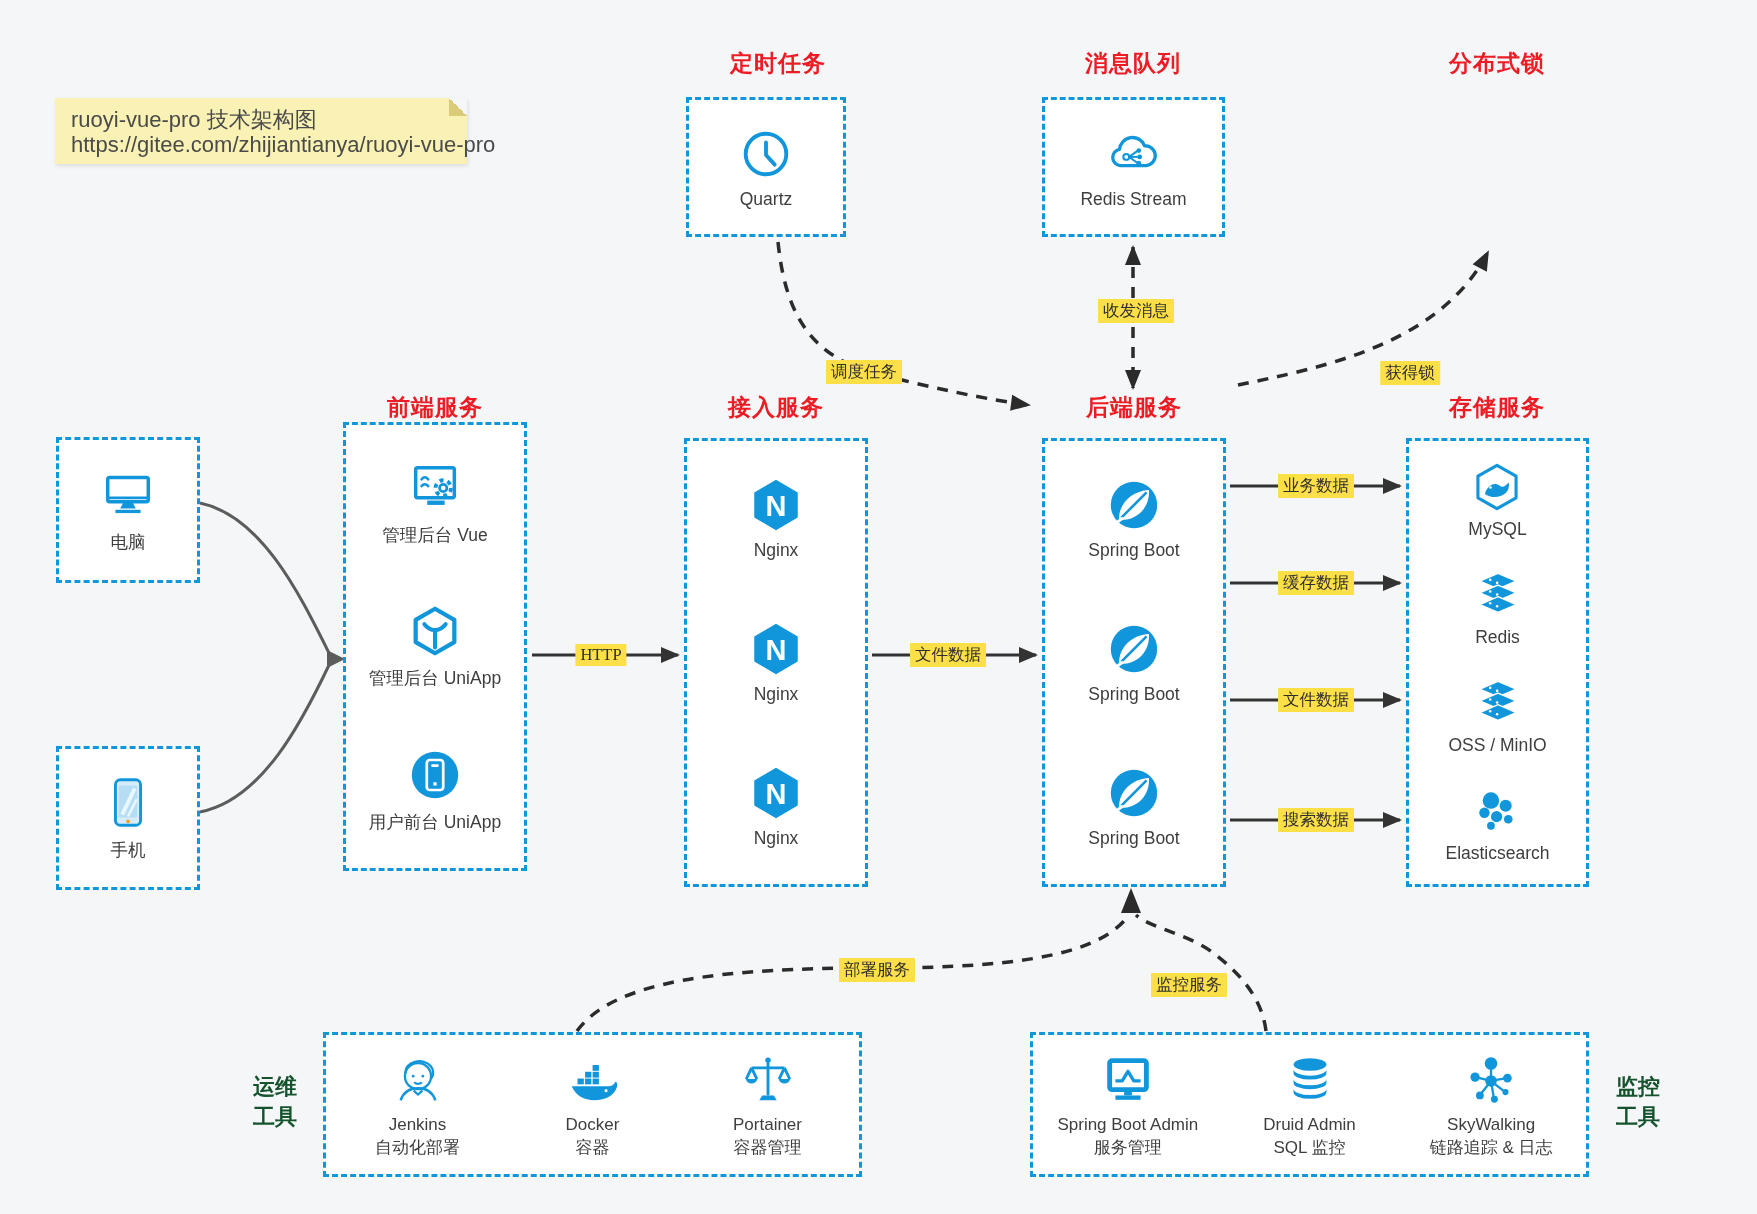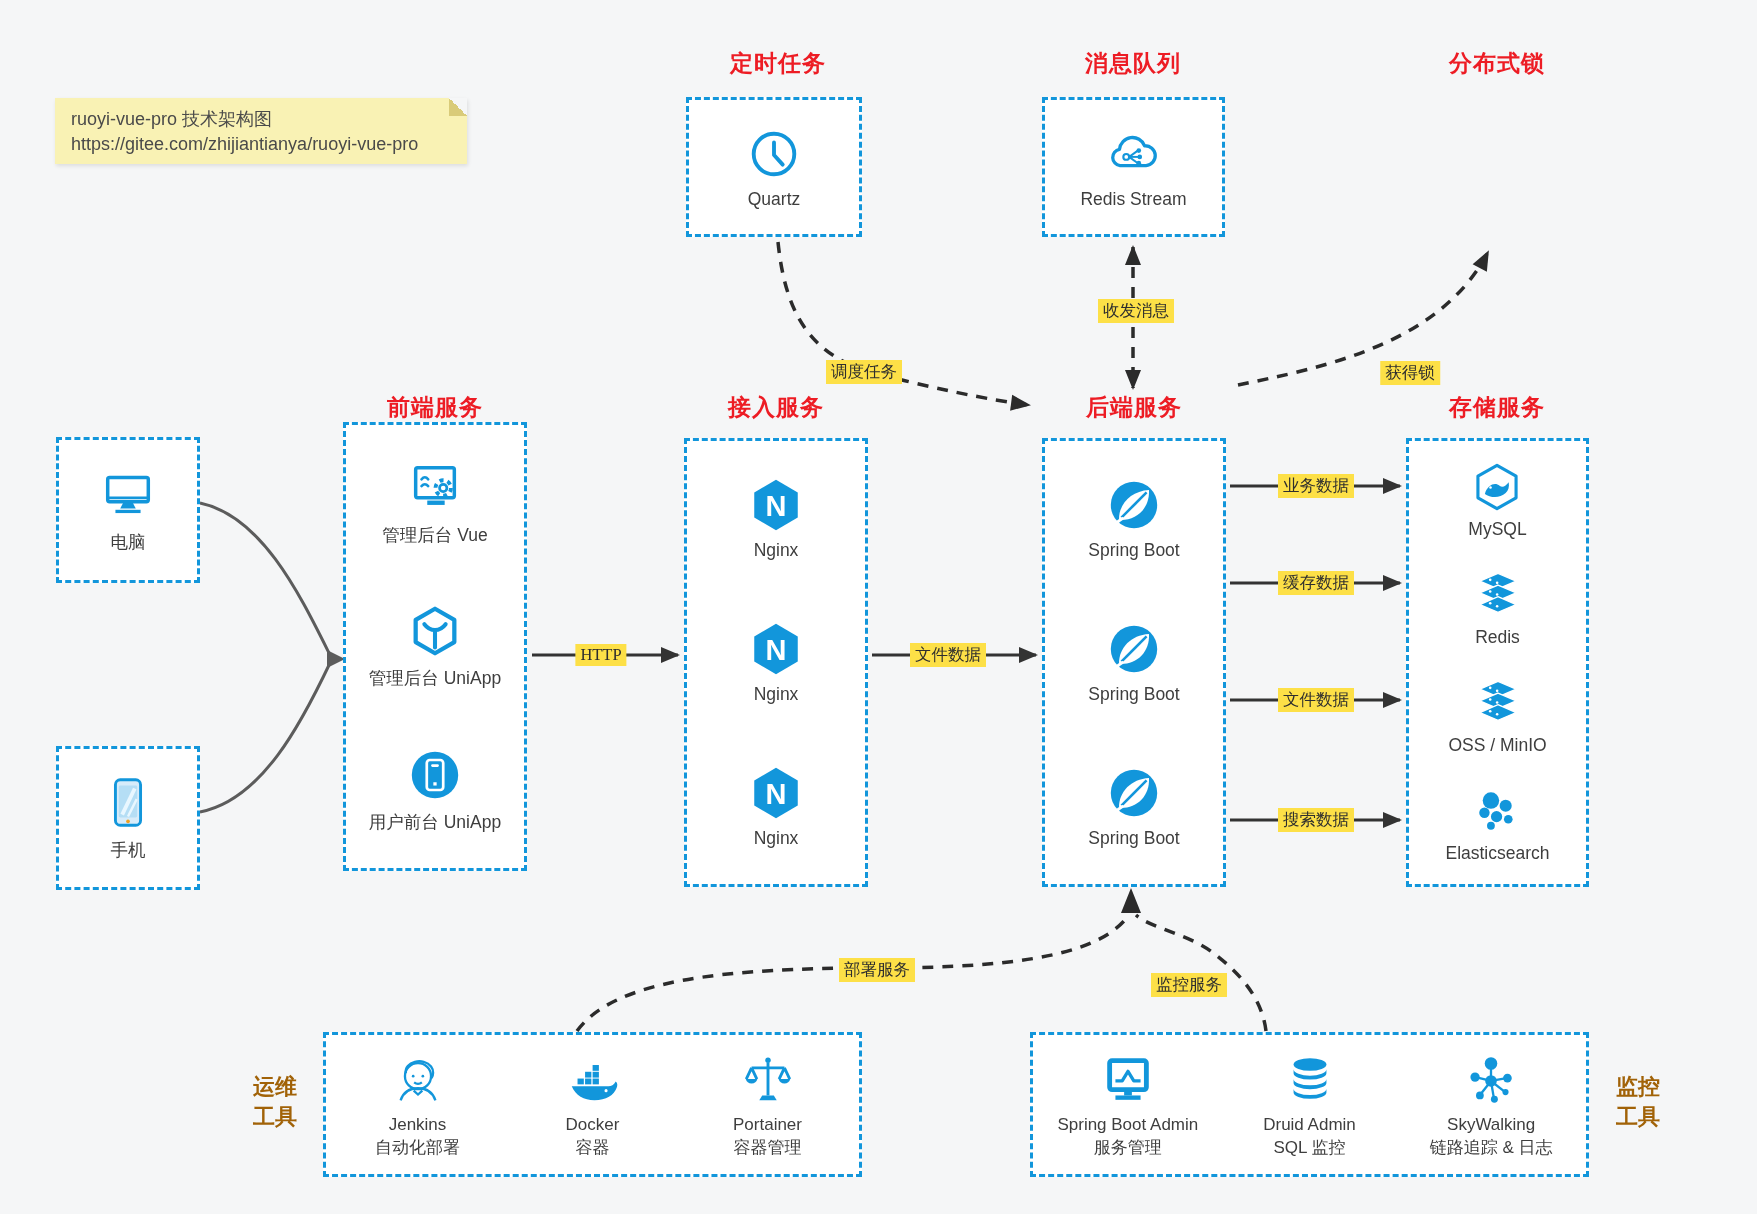--- a/index.html
+++ b/index.html
@@ -4,43 +4,43 @@
 <style>
   html,body{margin:0;padding:0;background:#f5f6f7;}
   .canvas{position:relative;width:1757px;height:1214px;background:#f5f6f7;
           font-family:"Liberation Sans",sans-serif;overflow:hidden;}
   svg.edges{position:absolute;left:0;top:0;z-index:1;pointer-events:none;}
   
   .note{position:absolute;left:55px;top:98px;width:412px;height:66px;background:#f9f2b4;
         z-index:2;box-shadow:1px 2px 4px rgba(0,0,0,.10);padding:9px 0 0 16px;box-sizing:border-box;}
   .note::after{content:"";position:absolute;right:0;top:0;width:18px;height:18px;
         background:linear-gradient(225deg,#f5f6f7 50%,#d9cb79 50%);}
-  .note div{font-size:18px;line-height:25px;color:#4a4a4a;white-space:nowrap;}
+  .note div{font-size:22px;line-height:25px;color:#4a4a4a;white-space:nowrap;}
   
   .dbox{position:absolute;background:#fff;border:3px dashed #1296db;box-sizing:border-box;
         display:flex;flex-direction:column;align-items:center;justify-content:space-around;
         z-index:2;padding:6px 0;}
   .dbox.row{flex-direction:row;align-items:center;justify-content:center;padding:0 4px;}
   
   .rtitle{position:absolute;transform:translateX(-50%);color:#ed1c24;font-weight:bold;
         font-size:23px;letter-spacing:1px;white-space:nowrap;z-index:2;}
-  .side-label{position:absolute;color:#a16207;font-weight:bold;font-size:22px;line-height:30px;
+  .side-label{position:absolute;color:#14532d;font-weight:bold;font-size:22px;line-height:30px;
         text-align:center;white-space:nowrap;z-index:2;}
   
   .item{display:flex;flex-direction:column;align-items:center;}
   .item .lbl{font-size:17.5px;color:#3e3e3e;margin-top:6px;white-space:nowrap;text-align:center;}
   .item .lbl2{font-size:17px;line-height:23px;color:#3e3e3e;margin-top:4px;text-align:center;white-space:nowrap;}
   .row .item{flex:1;}
   .ic{width:58px;height:58px;display:block;}
   .ic-sm{width:52px;height:52px;display:block;}
   
   .elabel{position:absolute;transform:translate(-50%,-50%);background:#fde047;
         font-size:16.5px;color:#2e2e2e;padding:1px 5px;white-space:nowrap;z-index:3;font-family:Liberation Serif, serif;}
   
-  #b-quartz{left:686px;top:97px;width:176px;height:140px;}
+  #b-quartz{left:686px;top:97px;width:160px;height:140px;}
   #b-mq{left:1042px;top:97px;width:183px;height:140px;}
   #b-redisson{left:1405px;top:97px;width:184px;height:140px;}
   #b-pc{left:56px;top:437px;width:144px;height:146px;}
   #b-phone{left:56px;top:746px;width:144px;height:144px;}
   #b-frontend{left:343px;top:422px;width:184px;height:449px;}
   #b-gateway{left:684px;top:438px;width:184px;height:449px;}
   #b-backend{left:1042px;top:438px;width:184px;height:449px;}
   #b-storage{left:1406px;top:438px;width:183px;height:449px;}
   #b-ops{left:323px;top:1032px;width:539px;height:145px;}
   #b-mon{left:1030px;top:1032px;width:559px;height:145px;}

